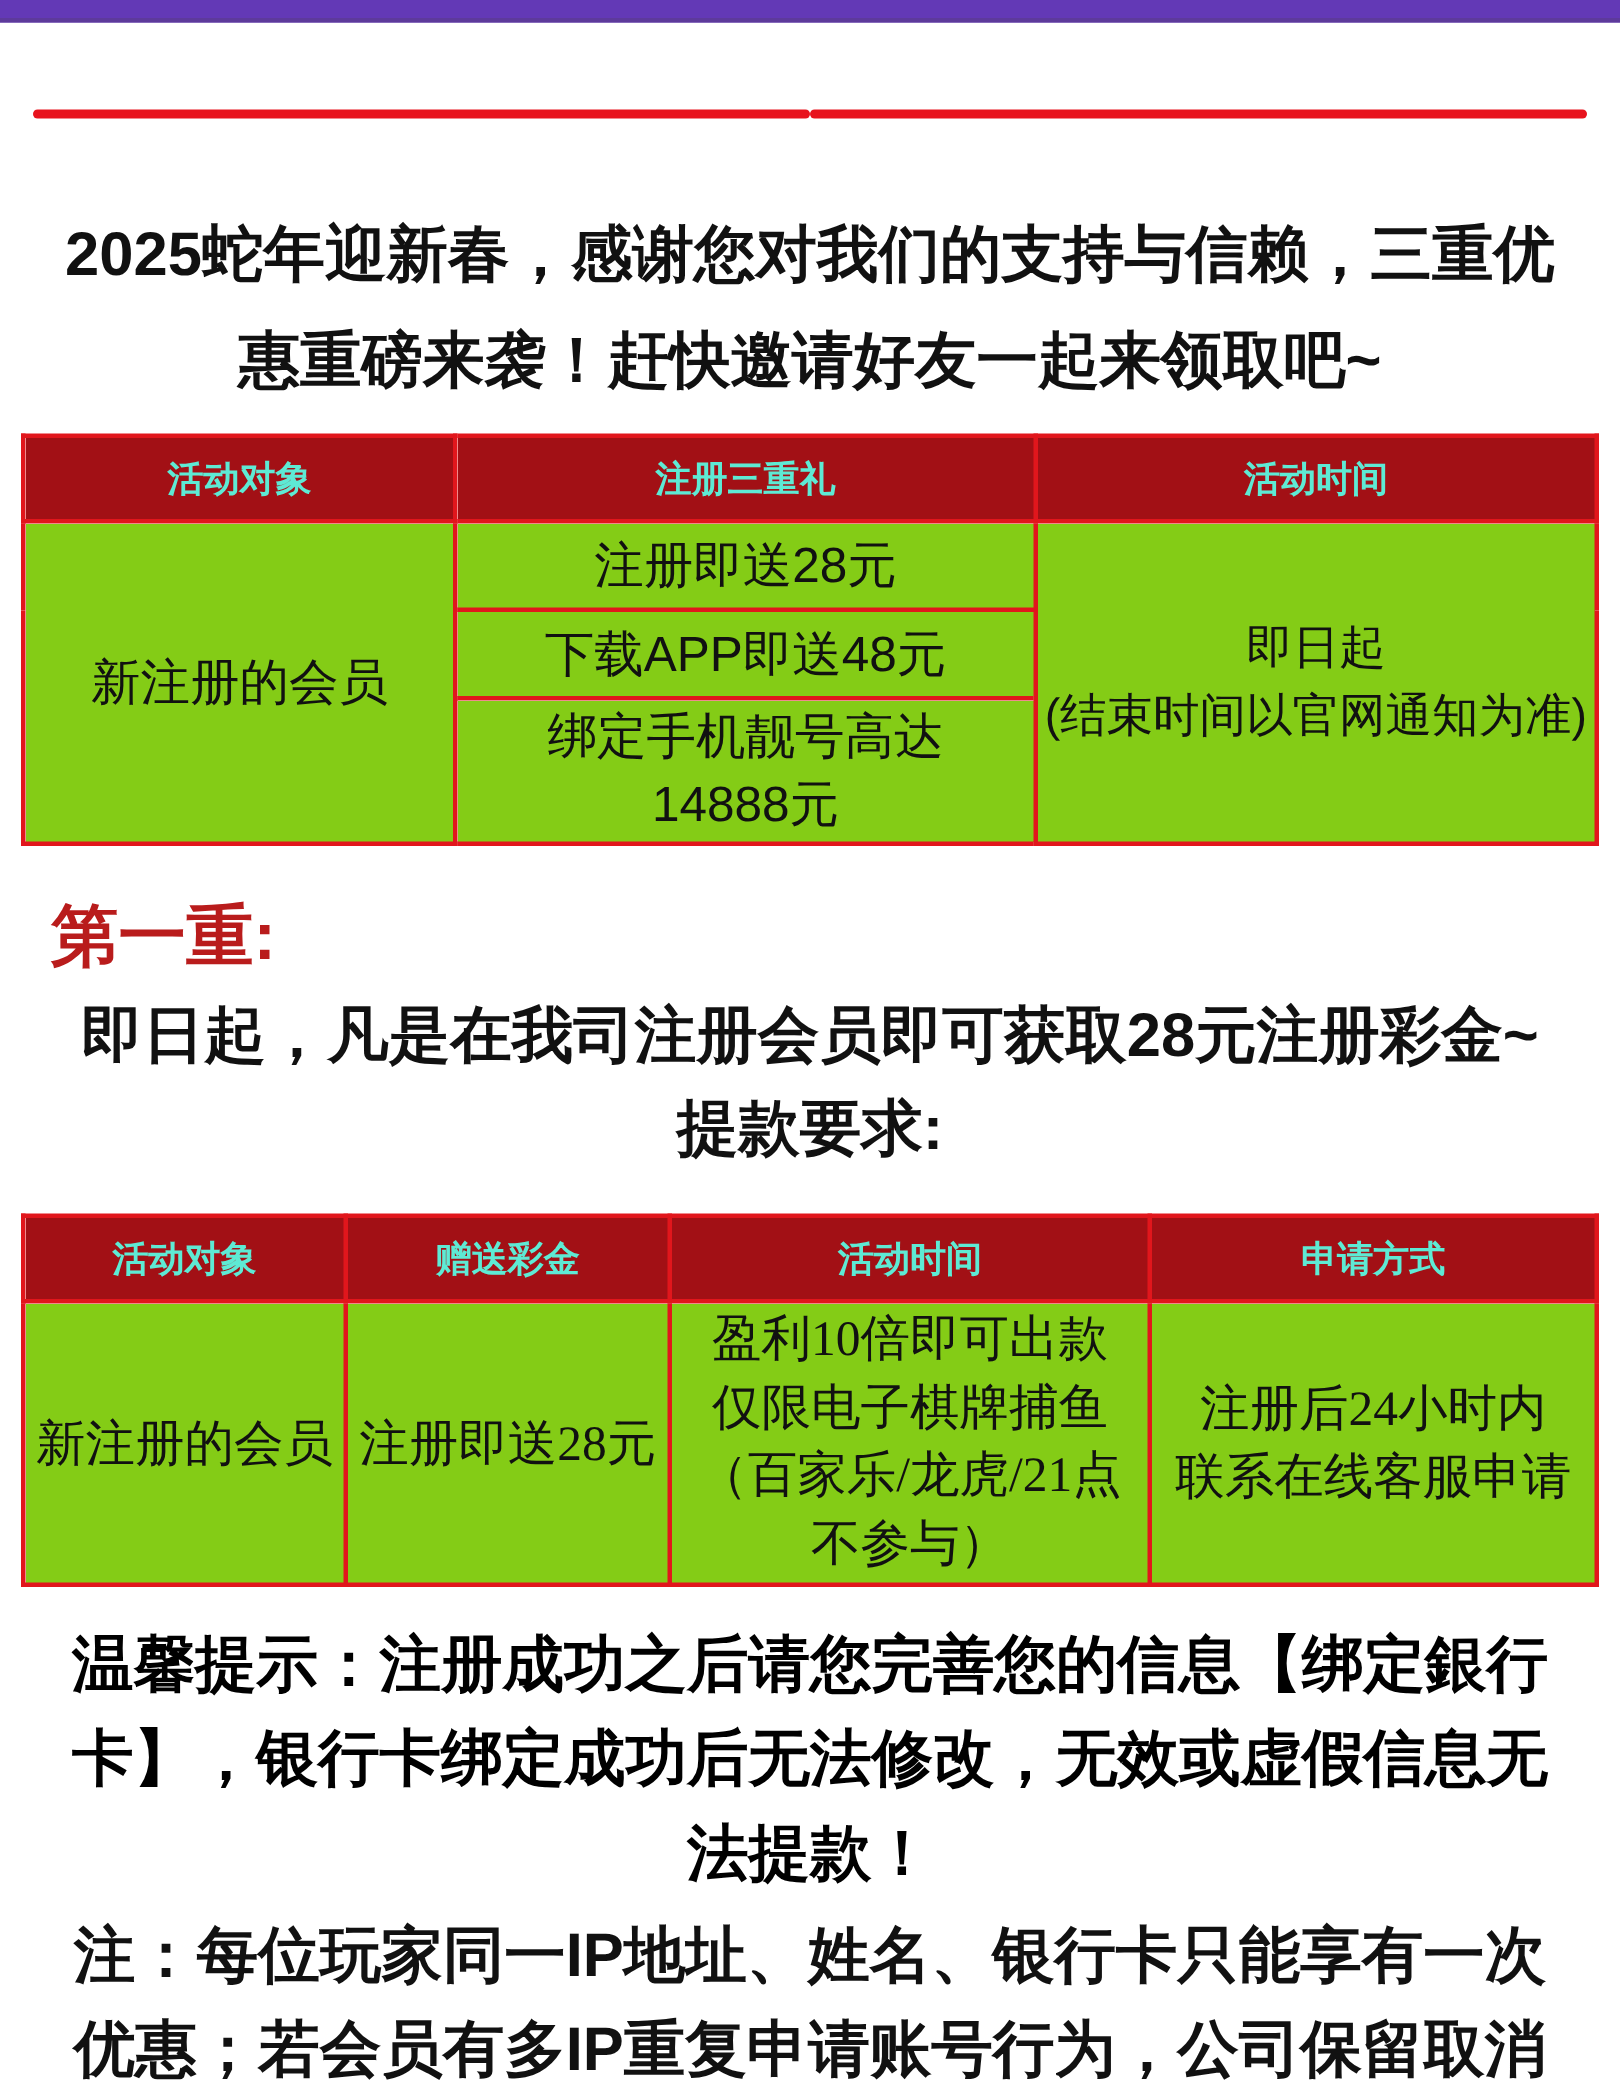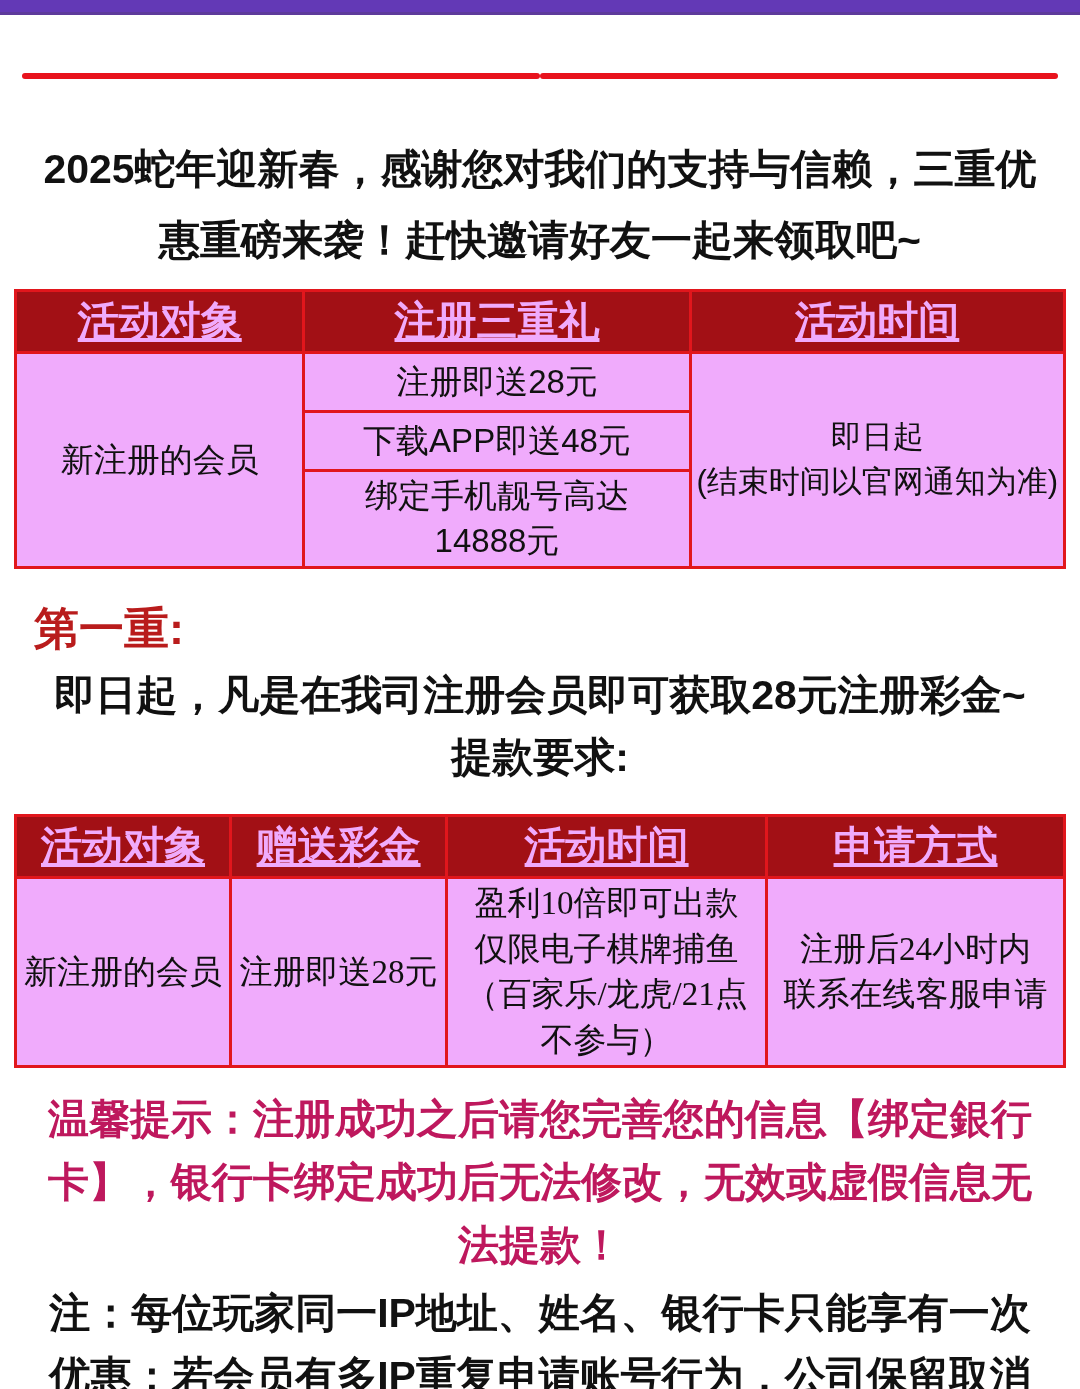--- a/index.html
+++ b/index.html
@@ -61,41 +61,40 @@
   .t2{margin-top:26px;}
   th,td{
     border:3px solid #e1161c;
     text-align:center;
     vertical-align:middle;
     padding:2px 4px;
     overflow:hidden;
   }
   th{
     background:#a21015;
-    color:#f0abfc;
-    font-size:41px;
+    color:#5eead4;
+    font-size:24px;
     font-weight:700;
     height:50px;
-    text-decoration:underline;
   }
   td{
     font-size:33px;
     font-weight:400;
     color:#111;
-    background:#f0abfc;
+    background:#84cc16;
   }
   .pre{white-space:pre-line;margin-left:41px;}
   .h52{height:52px;}
   .h84{height:84px;}
   .t2 .body-row td{height:166px;font-family:Liberation Serif, serif;}
   .time-cell{font-size:31px;line-height:1.45;}
   .withdraw-cell{line-height:1.38;}
   .notice{
     margin-top:20px;
-    color:#be185d;
+    color:#000000;
     line-height:1.53;
   }
   .note{
     margin-top:6px;
     line-height:1.52;
   }
 </style>
 </head>
 <body>
 

